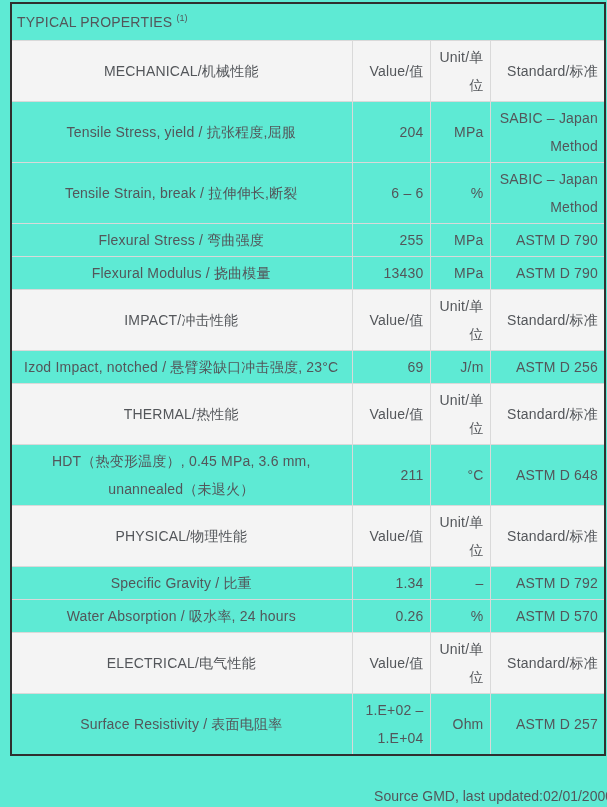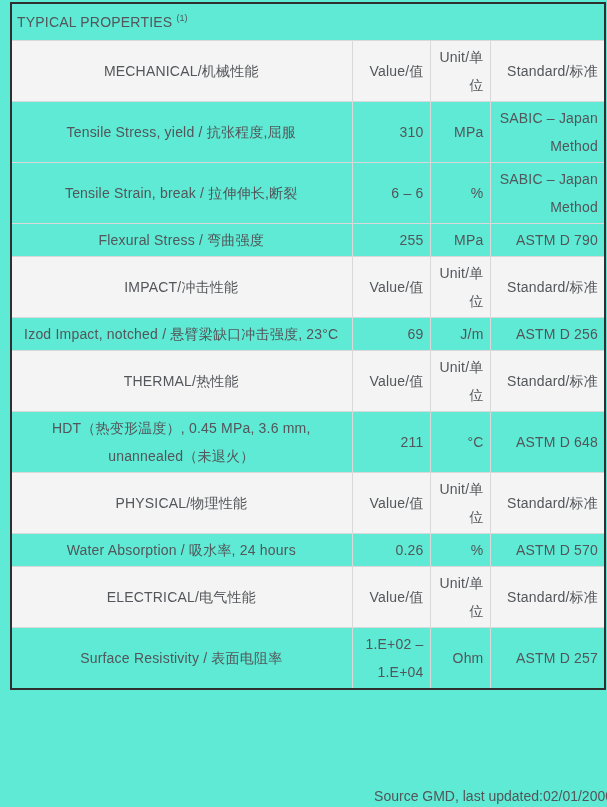--- a/index.html
+++ b/index.html
@@ -46,33 +46,39 @@
         <td class="title-cell" colspan="4"><span>TYPICAL PROPERTIES</span> <sup class="fn">(1)</sup></td>
       </tr>
     <tr class="section-row">
           <td class="prop">MECHANICAL/机械性能</td>
           <td class="c">Value/值</td>
           <td class="c">Unit/单位</td>
           <td class="c">Standard/标准</td>
         </tr>
         <tr>
           <td class="prop">Tensile Stress, yield / 抗张程度,屈服</td>
-          <td class="c">310</td>
+          <td class="c">204</td>
           <td class="c">MPa</td>
           <td class="c">SABIC – Japan Method</td>
         </tr>
         <tr>
           <td class="prop">Tensile Strain, break / 拉伸伸长,断裂</td>
           <td class="c">6 – 6</td>
           <td class="c">%</td>
           <td class="c">SABIC – Japan Method</td>
         </tr>
         <tr>
           <td class="prop">Flexural Stress / 弯曲强度</td>
           <td class="c">255</td>
+          <td class="c">MPa</td>
+          <td class="c">ASTM D 790</td>
+        </tr>
+        <tr>
+          <td class="prop">Flexural Modulus / 挠曲模量</td>
+          <td class="c">13430</td>
           <td class="c">MPa</td>
           <td class="c">ASTM D 790</td>
         </tr>
         <tr class="section-row">
           <td class="prop">IMPACT/冲击性能</td>
           <td class="c">Value/值</td>
           <td class="c">Unit/单位</td>
           <td class="c">Standard/标准</td>
         </tr>
         <tr>
@@ -93,20 +99,26 @@
           <td class="c">°C</td>
           <td class="c">ASTM D 648</td>
         </tr>
         <tr class="section-row">
           <td class="prop">PHYSICAL/物理性能</td>
           <td class="c">Value/值</td>
           <td class="c">Unit/单位</td>
           <td class="c">Standard/标准</td>
         </tr>
         <tr>
+          <td class="prop">Specific Gravity / 比重</td>
+          <td class="c">1.34</td>
+          <td class="c">–</td>
+          <td class="c">ASTM D 792</td>
+        </tr>
+        <tr>
           <td class="prop">Water Absorption / 吸水率, 24 hours</td>
           <td class="c">0.26</td>
           <td class="c">%</td>
           <td class="c">ASTM D 570</td>
         </tr>
         <tr class="section-row">
           <td class="prop">ELECTRICAL/电气性能</td>
           <td class="c">Value/值</td>
           <td class="c">Unit/单位</td>
           <td class="c">Standard/标准</td>

